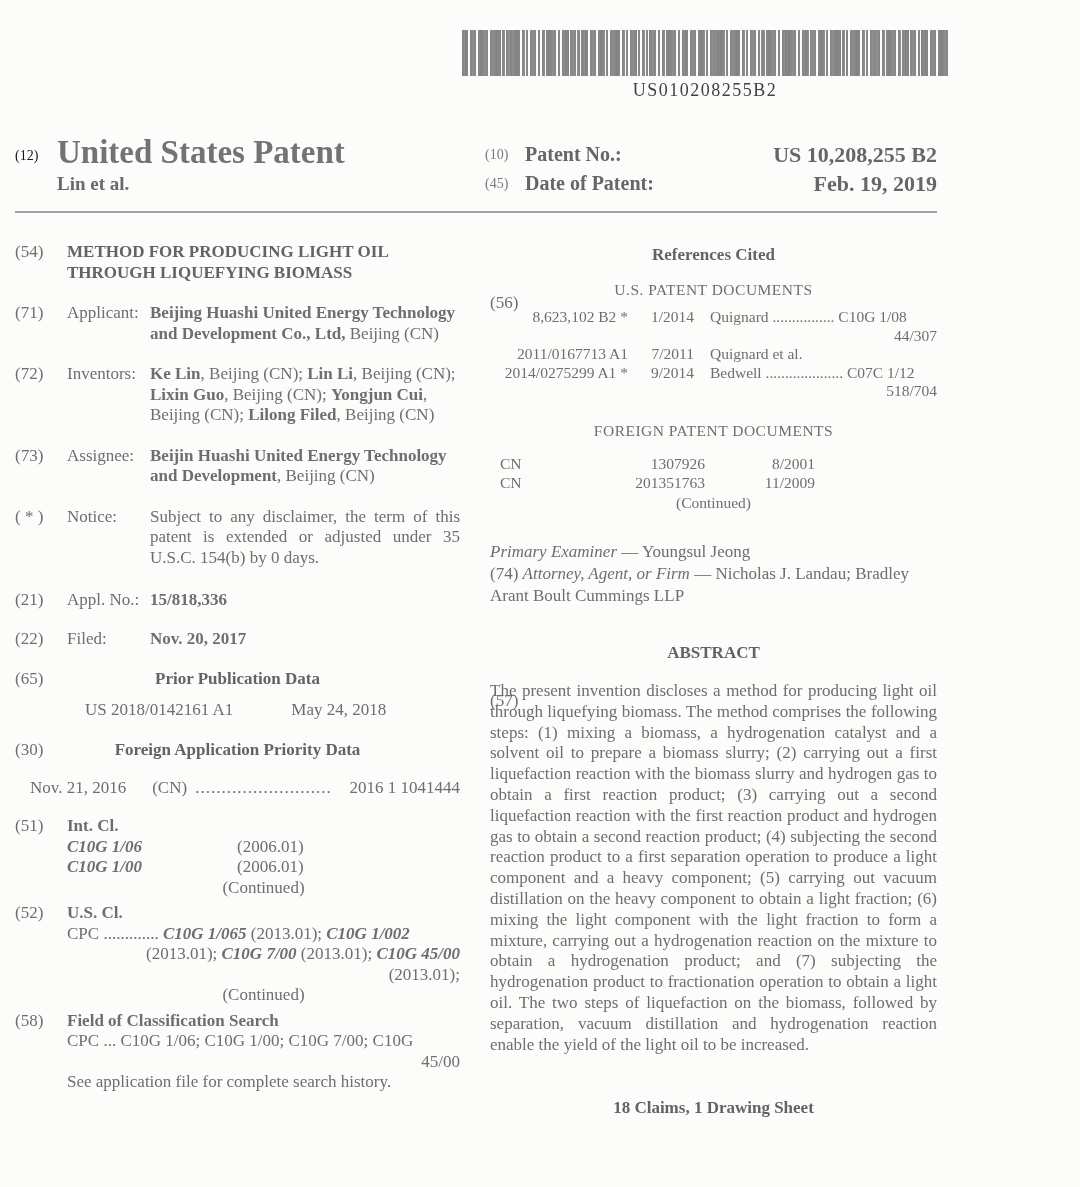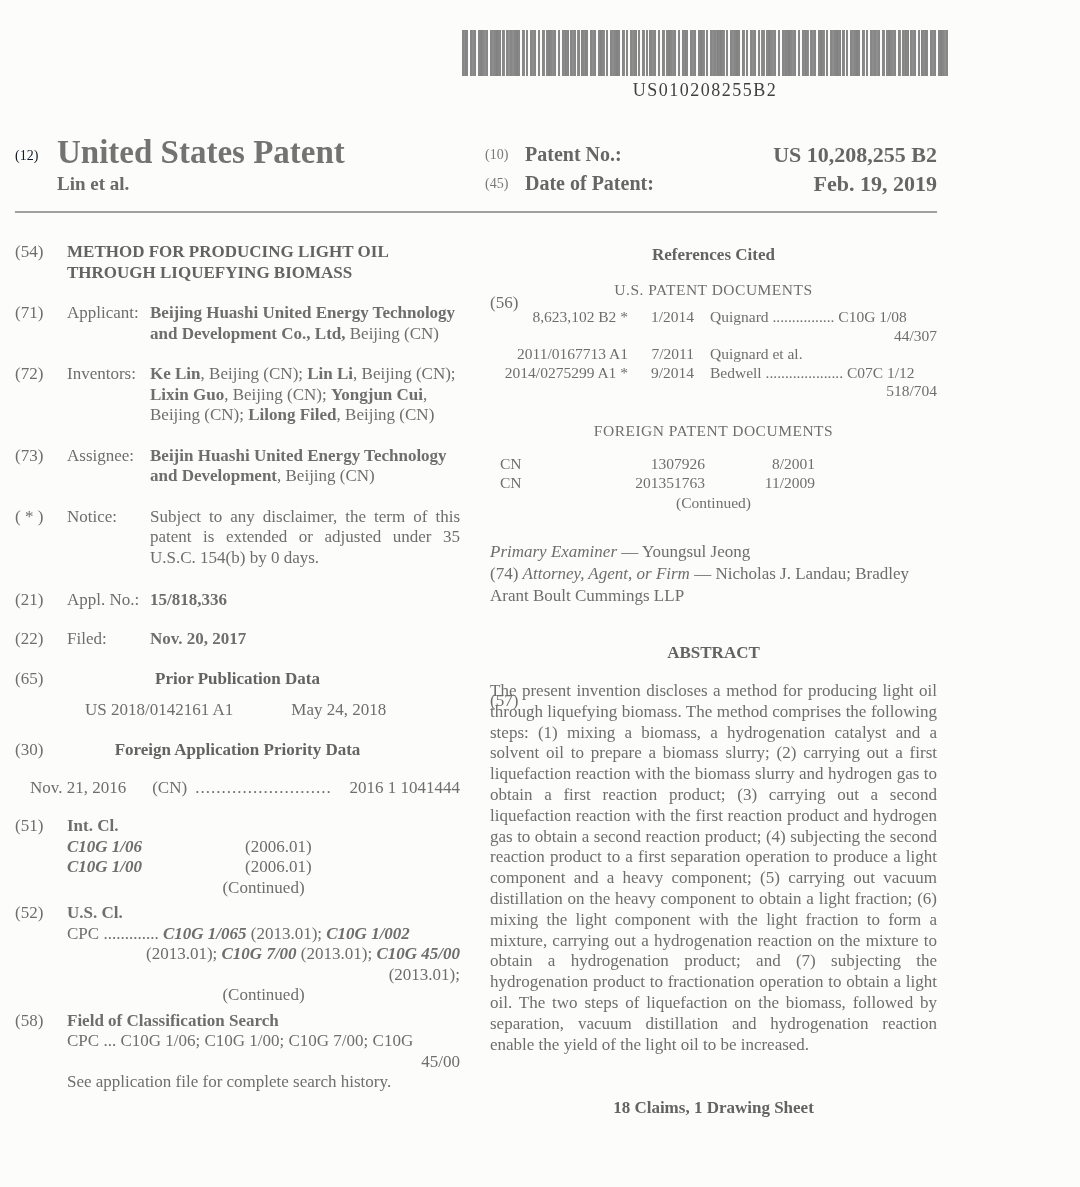--- a/index.html
+++ b/index.html
@@ -55,21 +55,21 @@
   .just{text-align:justify;}
   .title54{font-weight:bold;color:#636363;max-width:372px;}
   .c-head{position:relative;}
   .c-num{position:absolute;left:0;top:0;}
   .c-title{text-align:center;font-weight:bold;color:#636363;}
   .publine{display:flex;padding-left:70px;margin-top:10px;}
   .publine .gap{width:58px;}
   .prioline{display:flex;padding-left:15px;margin-top:17px;}
   .prio-country{margin-left:26px;margin-right:8px;}
   .prio-dots{flex:1;overflow:hidden;white-space:nowrap;letter-spacing:1px;}
-  .icl-row{display:flex;gap:8px;}
+  .icl-row{display:flex;}
   .icl-code{width:170px;flex:none;}
   .centered{text-align:center;}
   .r-align{text-align:right;}
 
   
   .rsec{position:relative;}
   .rnum{position:absolute;left:0;top:0;margin-top:48px;}
   .rhead{text-align:center;font-weight:bold;color:#636363;}
   .caps-head{text-align:center;font-size:15.5px;letter-spacing:0.5px;margin-top:14px;}
   .ustable{margin-top:8px;font-size:15.5px;line-height:18.5px;}

